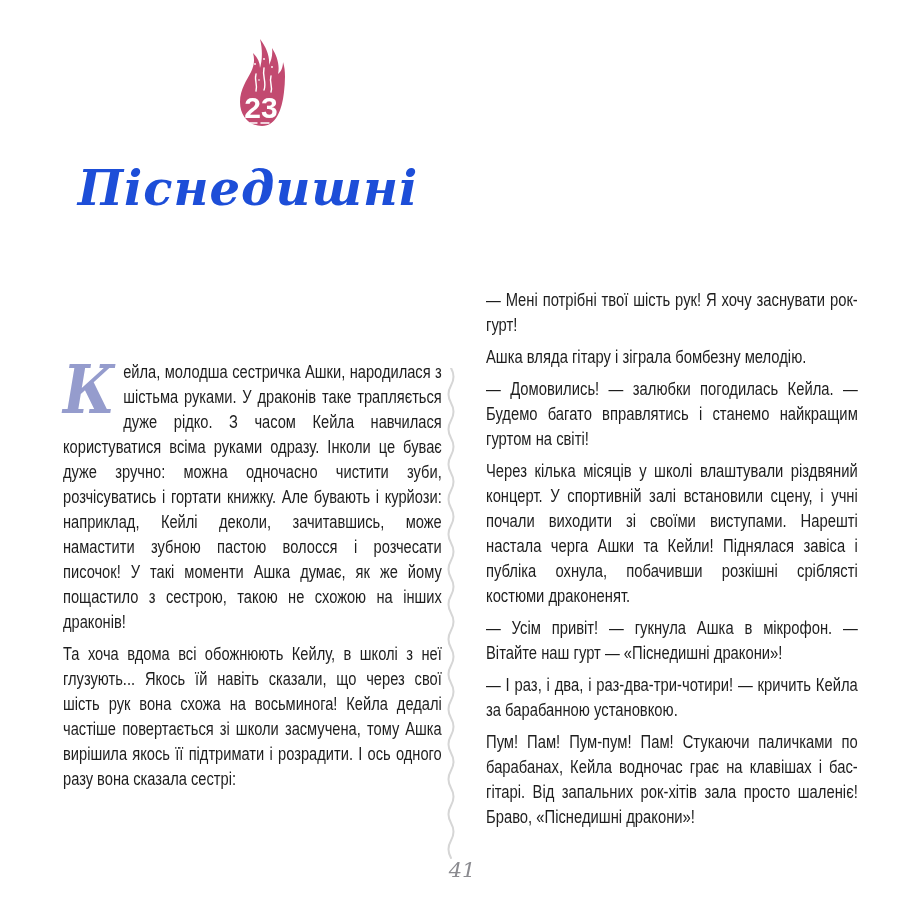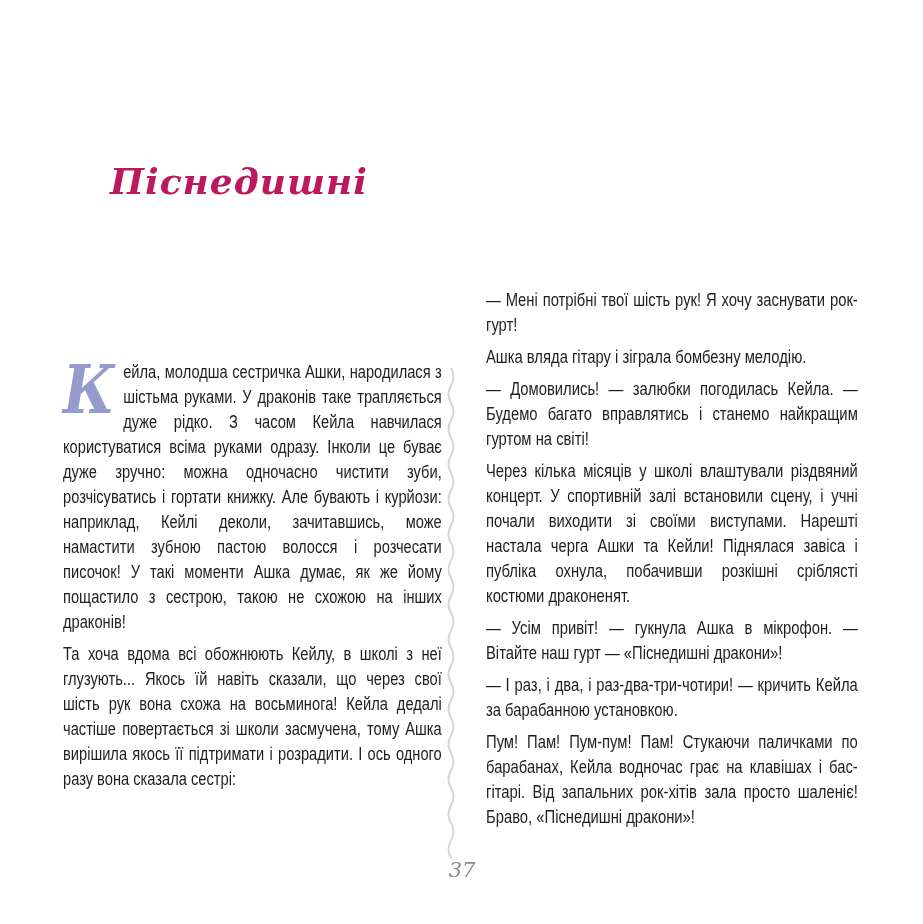--- a/index.html
+++ b/index.html
@@ -6,23 +6,23 @@
   .page{
     position:relative; width:923px; height:924px; background:#ffffff;
     font-family:"Liberation Sans",sans-serif; color:#1e1e1e; overflow:hidden;
   }
   
   .badge{ position:absolute; left:230px; top:34px; width:62px; height:100px; }
   .badge svg{ width:100%; height:100%; display:block; }
   .badge-num{ font-family:"Liberation Sans",sans-serif; font-weight:bold; }
   
   .title-script{
-    position:absolute; left:24px; top:160px; width:430px; margin:0;
+    position:absolute; left:33px; top:160px; width:430px; margin:0;
     text-align:center; font-family:"DejaVu Serif",serif; font-style:italic;
-    font-weight:bold; font-size:36px; color:#be185d; letter-spacing:1px;
+    font-weight:bold; font-size:48px; color:#1d4ed8; letter-spacing:1px;
   }
   .title-caps{
     position:absolute; left:40px; top:228px; width:430px; margin:0;
     text-align:center; font-weight:bold; font-size:56px; color:#171717;
   }
   .caps-inner{ display:inline-block; transform:scale(0.62,1); transform-origin:center top;
     letter-spacing:3px; white-space:nowrap; }
   
   .col{ position:absolute; text-align:justify; font-size:17.5px; line-height:25px;
         transform-origin:0 0; }
@@ -39,20 +39,51 @@
   .page-number{
     position:absolute; left:372px; top:858px; width:180px; text-align:center;
     font-family:"DejaVu Serif",serif; font-style:italic; font-size:21px; color:#8b8b90;
   }
 </style>
 </head>
 <body>
 
 <div class="page">
 
+  <div class="badge">
+    <svg viewBox="0 0 60 100" xmlns="http://www.w3.org/2000/svg">
+      <path class="flame-body" d="M31 92
+        C18 92 9 82 9 68
+        C9 55 16 46 20 38
+        C23 32 24 26 22 19
+        C26 23 29 28 29 34
+        C31 27 32 17 29 5
+        C35 13 39 22 38 31
+        C40 27 42 21 41 14
+        C46 22 49 31 47 40
+        C50 38 52 33 52 28
+        C55 37 54 48 53 58
+        C51 76 45 92 31 92 Z" fill="#c24a70"></path>
+      <g stroke="#ffffff" stroke-width="1.4" fill="none" stroke-linecap="round">
+        <path d="M25 40 C23 47 27 51 25 57"></path>
+        <path d="M33 34 C31 43 36 48 33 56"></path>
+        <path d="M40 42 C38 49 42 52 40 58"></path>
+      </g>
+      <g fill="#ffffff">
+        <circle cx="24" cy="30" r="0.9"></circle>
+        <circle cx="33" cy="25" r="0.9"></circle>
+        <circle cx="41" cy="33" r="0.9"></circle>
+        <circle cx="28" cy="46" r="0.8"></circle>
+      </g>
+      <text class="badge-num" x="30" y="84" text-anchor="middle" font-size="30" fill="#ffffff">23</text>
+      <g stroke="#ffffff" stroke-width="1.4" stroke-linecap="round">
+        <path d="M19 89 h7 M30 89 h8 M42 89 h3"></path>
+      </g>
+    </svg>
+  </div>
 
   <h1 class="title-script">Піснедишні</h1>
 
   <div class="col col-left">
     <p><span class="dropcap" style="color: rgb(149, 156, 205);">К</span><span>ейла, молодша сестричка Ашки, народилася з шістьма руками. У драконів таке трапляється дуже рідко. З часом Кейла навчилася користуватися всіма руками одразу. Інколи це буває дуже зручно: можна одночасно чистити зуби, розчісуватись і гортати книжку. Але бувають і курйози: наприклад, Кейлі деколи, зачитавшись, може намастити зубною пастою волосся і розчесати писочок! У такі моменти Ашка думає, як же йому пощастило з сестрою, такою не схожою на інших драконів!</span></p>
     <p>Та хоча вдома всі обожнюють Кейлу, в школі з неї глузують... Якось їй навіть сказали, що через свої шість рук вона схожа на восьминога! Кейла дедалі частіше повертається зі школи засмучена, тому Ашка вирішила якось її підтримати і розрадити. І ось одного разу вона сказала сестрі:</p>
   </div>
 
   <svg class="divider" width="14" height="492" viewBox="0 0 14 492" xmlns="http://www.w3.org/2000/svg">
     <path id="wave-path" fill="none" stroke="#d6d6d6" stroke-width="2" stroke-linecap="round" d="M7 0 q5 8.75 0 17.5 q-5 8.75 0 17.5 q5 8.75 0 17.5 q-5 8.75 0 17.5 q5 8.75 0 17.5 q-5 8.75 0 17.5 q5 8.75 0 17.5 q-5 8.75 0 17.5 q5 8.75 0 17.5 q-5 8.75 0 17.5 q5 8.75 0 17.5 q-5 8.75 0 17.5 q5 8.75 0 17.5 q-5 8.75 0 17.5 q5 8.75 0 17.5 q-5 8.75 0 17.5 q5 8.75 0 17.5 q-5 8.75 0 17.5 q5 8.75 0 17.5 q-5 8.75 0 17.5 q5 8.75 0 17.5 q-5 8.75 0 17.5 q5 8.75 0 17.5 q-5 8.75 0 17.5 q5 8.75 0 17.5 q-5 8.75 0 17.5 q5 8.75 0 17.5 q-5 8.75 0 17.5"></path>
@@ -61,15 +92,15 @@
   <div class="col col-right">
     <p>— Мені потрібні твої шість рук! Я хочу заснувати рок-гурт!</p>
     <p>Ашка вляда гітару і зіграла бомбезну мелодію.</p>
     <p>— Домовились! — залюбки погодилась Кейла. — Будемо багато вправлятись і станемо найкращим гуртом на світі!</p>
     <p>Через кілька місяців у школі влаштували різдвяний концерт. У спортивній залі встановили сцену, і учні почали виходити зі своїми виступами. Нарешті настала черга Ашки та Кейли! Піднялася завіса і публіка охнула, побачивши розкішні сріблясті костюми драконенят.</p>
     <p>— Усім привіт! — гукнула Ашка в мікрофон. — Вітайте наш гурт — «Піснедишні дракони»!</p>
     <p>— І раз, і два, і раз-два-три-чотири! — кричить Кейла за барабанною установкою.</p>
     <p>Пум! Пам! Пум-пум! Пам! Стукаючи паличками по барабанах, Кейла водночас грає на клавішах і бас-гітарі. Від запальних рок-хітів зала просто шаленіє! Браво, «Піснедишні дракони»!</p>
   </div>
 
-  <div class="page-number">37</div>
+  <div class="page-number">41</div>
 
 </div>
 
 </body></html>

